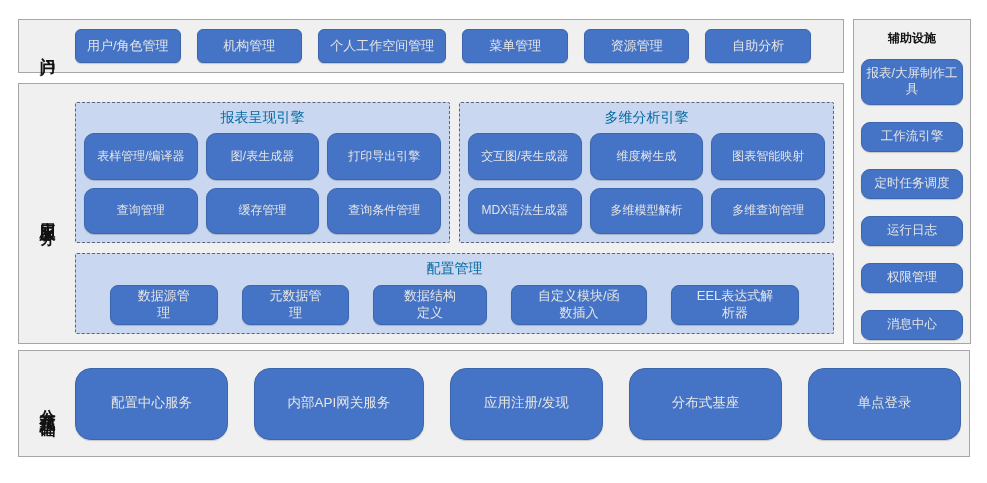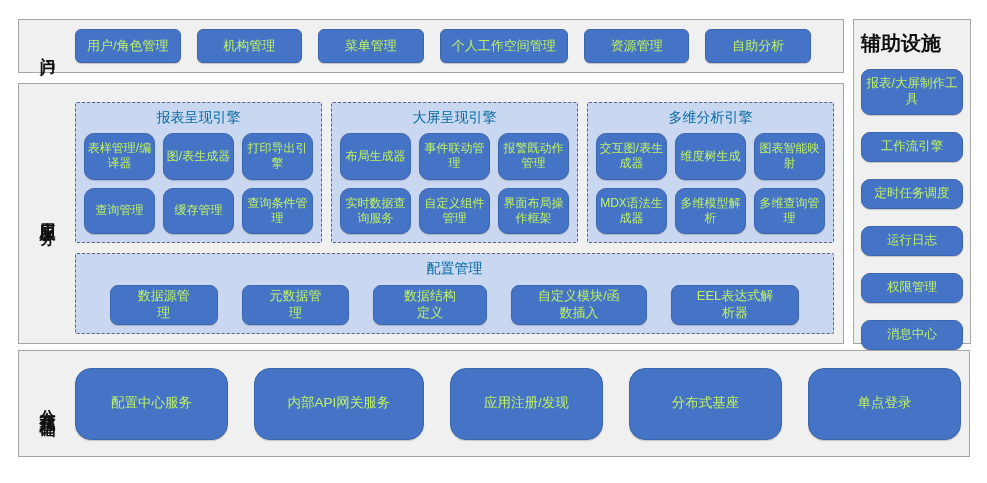--- a/index.html
+++ b/index.html
@@ -17,21 +17,21 @@
   .vlabel-col{
     width:56px;display:flex;align-items:center;justify-content:center;
     flex:0 0 56px;
   }
   .vlabel{
     writing-mode:vertical-rl;text-orientation:upright;
     font-weight:bold;font-size:16px;color:#111;letter-spacing:3px;
     line-height:1.05;
   }
   .btn{
-    background:#4573c5;border:1px solid #3c67ac;color:#bef264;
+    background:#4573c5;border:1px solid #3c67ac;color:#e5e5e5;
     display:flex;align-items:center;justify-content:center;
     text-align:center;box-sizing:border-box;
     line-height:1.25;word-break:break-all;
     box-shadow:0 1px 1px rgba(0,0,0,0.18);
   }
   
   #portal{left:18px;top:19px;width:826px;height:54px;align-items:center;padding-right:16px;}
   #portal .btn{flex:1;height:34px;border-radius:6px;font-size:13px;margin-right:16px;}
   #portal .btn.wide{flex:1.22;}
   
@@ -46,41 +46,41 @@
   .panel-grid{display:grid;grid-template-columns:repeat(3,1fr);gap:8px;flex:1;}
   .panel-grid .btn{border-radius:10px;font-size:12px;padding:2px;}
   .config-panel{margin-top:10px;height:81px;flex:0 0 auto;}
   .config-row{display:flex;gap:24px;padding:0 26px;flex:1;align-items:center;}
   .config-row .btn{height:40px;border-radius:8px;font-size:13px;padding:0 24px;flex:1;}
   .config-row .btn.w3{flex:1.1;}
   .config-row .btn.w4{flex:1.5;}
   .config-row .btn.w5{flex:1.35;}
   
   #aux{left:853px;top:19px;width:118px;height:325px;flex-direction:column;padding:8px 7px;}
-  .aux-title{text-align:left;font-weight:bold;font-size:20px;color:#111;margin:2px 0 12px;}
+  .aux-title{text-align:center;font-weight:bold;font-size:12px;color:#111;margin:2px 0 12px;}
   #aux .btn{border-radius:9px;font-size:12.5px;min-height:30px;margin-bottom:17px;padding:2px 4px;}
   #aux .btn.tall{min-height:46px;}
   #aux .btn:last-child{margin-bottom:0;}
   
   #foundation{left:18px;top:350px;width:952px;height:107px;align-items:center;padding-right:8px;}
   #foundation .btn{flex:1;height:72px;border-radius:16px;font-size:13.5px;margin-right:26px;padding:0 6px;}
   #foundation .btn.wide{flex:1.12;}
   #foundation .btn:last-child{margin-right:0;}
 </style>
 </head>
 <body>
 
 <div class="section" id="portal">
   <div class="vlabel-col">
     <div class="vlabel">门户</div>
   </div>
   <div class="btn">用户/角色管理</div>
   <div class="btn">机构管理</div>
+  <div class="btn wide">个人工作空间管理</div>
   <div class="btn">菜单管理</div>
-  <div class="btn wide">个人工作空间管理</div>
   <div class="btn">资源管理</div>
   <div class="btn">自助分析</div>
 </div>
 
 <div class="section" id="app">
   <div class="vlabel-col">
     <div class="vlabel">应用服务</div>
   </div>
   <div class="content">
     <div class="engines">
@@ -90,31 +90,20 @@
         <div class="panel-grid">
           <div class="btn">表样管理/编译器</div>
           <div class="btn">图/表生成器</div>
           <div class="btn">打印导出引擎</div>
           <div class="btn">查询管理</div>
           <div class="btn">缓存管理</div>
           <div class="btn">查询条件管理</div>
         </div>
       </div>
 
-      <div class="panel">
-        <div class="panel-title">大屏呈现引擎</div>
-        <div class="panel-grid">
-          <div class="btn">布局生成器</div>
-          <div class="btn">事件联动管理</div>
-          <div class="btn">报警既动作管理</div>
-          <div class="btn">实时数据查询服务</div>
-          <div class="btn">自定义组件管理</div>
-          <div class="btn">界面布局操作框架</div>
-        </div>
-      </div>
 
       <div class="panel">
         <div class="panel-title">多维分析引擎</div>
         <div class="panel-grid">
           <div class="btn">交互图/表生成器</div>
           <div class="btn">维度树生成</div>
           <div class="btn">图表智能映射</div>
           <div class="btn">MDX语法生成器</div>
           <div class="btn">多维模型解析</div>
           <div class="btn">多维查询管理</div>

